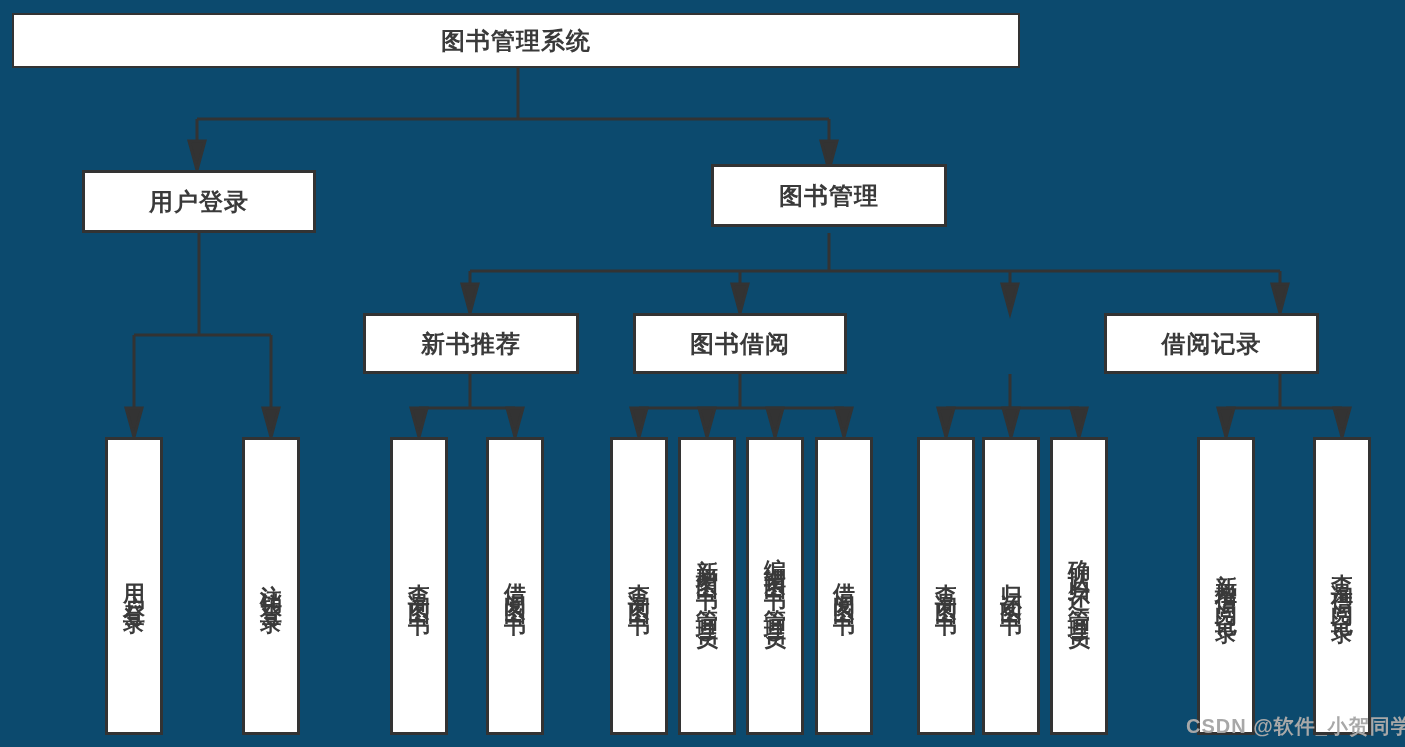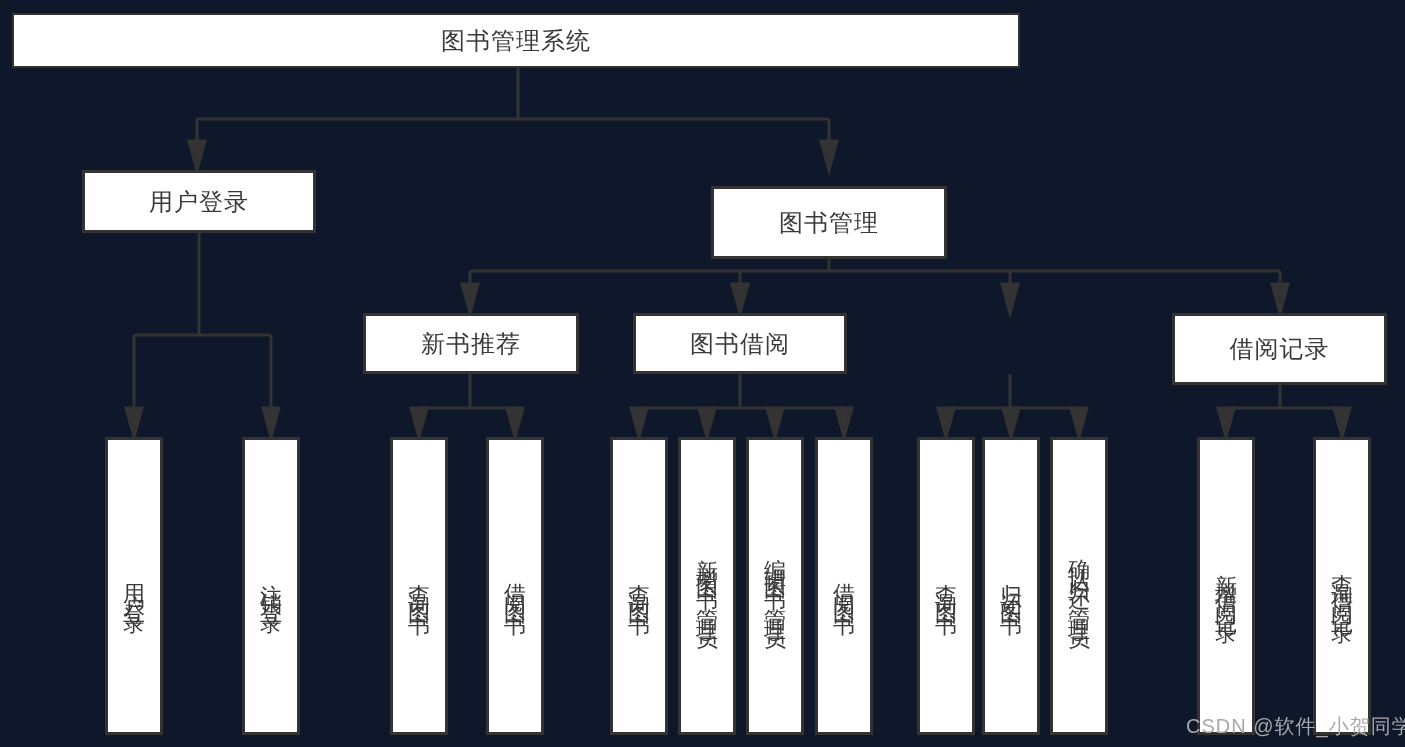--- a/index.html
+++ b/index.html
@@ -5,22 +5,23 @@
   html, body {
     margin: 0;
     padding: 0;
     background: #ffffff;
     font-family: "Liberation Sans", sans-serif;
   }
   .canvas {
     position: relative;
     width: 1405px;
     height: 747px;
-    background: #0f172a;
+    background: #0c4a6e;
     overflow: hidden;
+    font-weight: bold;
   }
   .connectors {
     position: absolute;
     left: 0;
     top: 0;
     z-index: 0;
   }
   .box {
     position: absolute;
     box-sizing: border-box;
@@ -106,31 +107,31 @@
     </g>
   </svg>
 
   <div class="box h root" style="left:12px; top:13px; width:1008px; height:55px;">
     <span>图书管理系统</span>
   </div>
 
   <div class="box h" style="left:82px; top:170px; width:234px; height:63px;">
     <span>用户登录</span>
   </div>
-  <div class="box h" style="left:711px; top:186px; width:236px; height:73px;">
+  <div class="box h" style="left:711px; top:164px; width:236px; height:63px;">
     <span>图书管理</span>
   </div>
 
   <div class="box h" style="left:633px; top:313px; width:214px; height:61px;">
     <span>图书借阅</span>
   </div>
   <div class="box h" style="left:363px; top:313px; width:216px; height:61px;">
     <span>新书推荐</span>
   </div>
-  <div class="box h" style="left:1172px; top:313px; width:215px; height:72px;">
+  <div class="box h" style="left:1104px; top:313px; width:215px; height:61px;">
     <span>借阅记录</span>
   </div>
 
   <div class="box v" style="left:105px; top:437px; width:58px; height:298px;">
     <span>用户登录</span>
   </div>
   <div class="box v" style="left:242px; top:437px; width:58px; height:298px;">
     <span>注销登录</span>
   </div>
 

